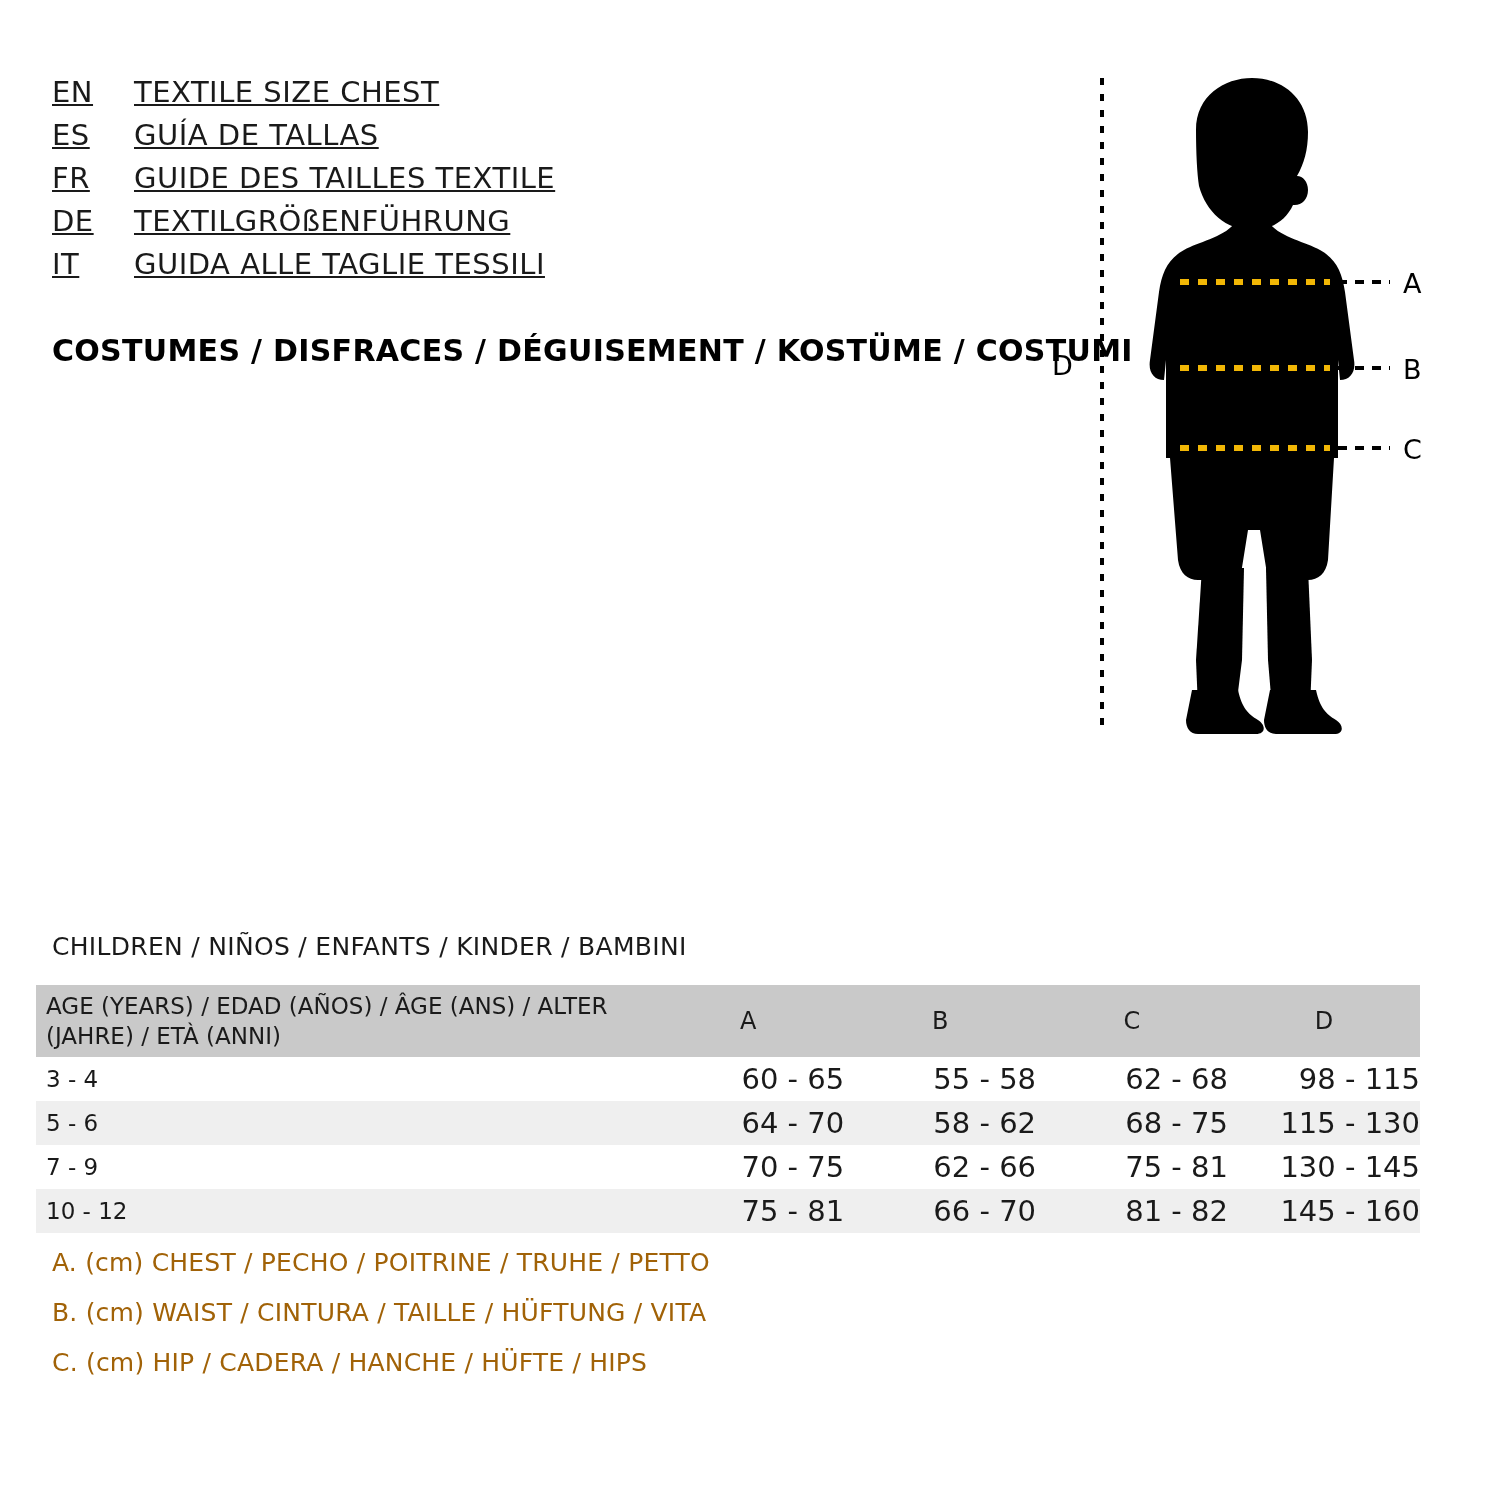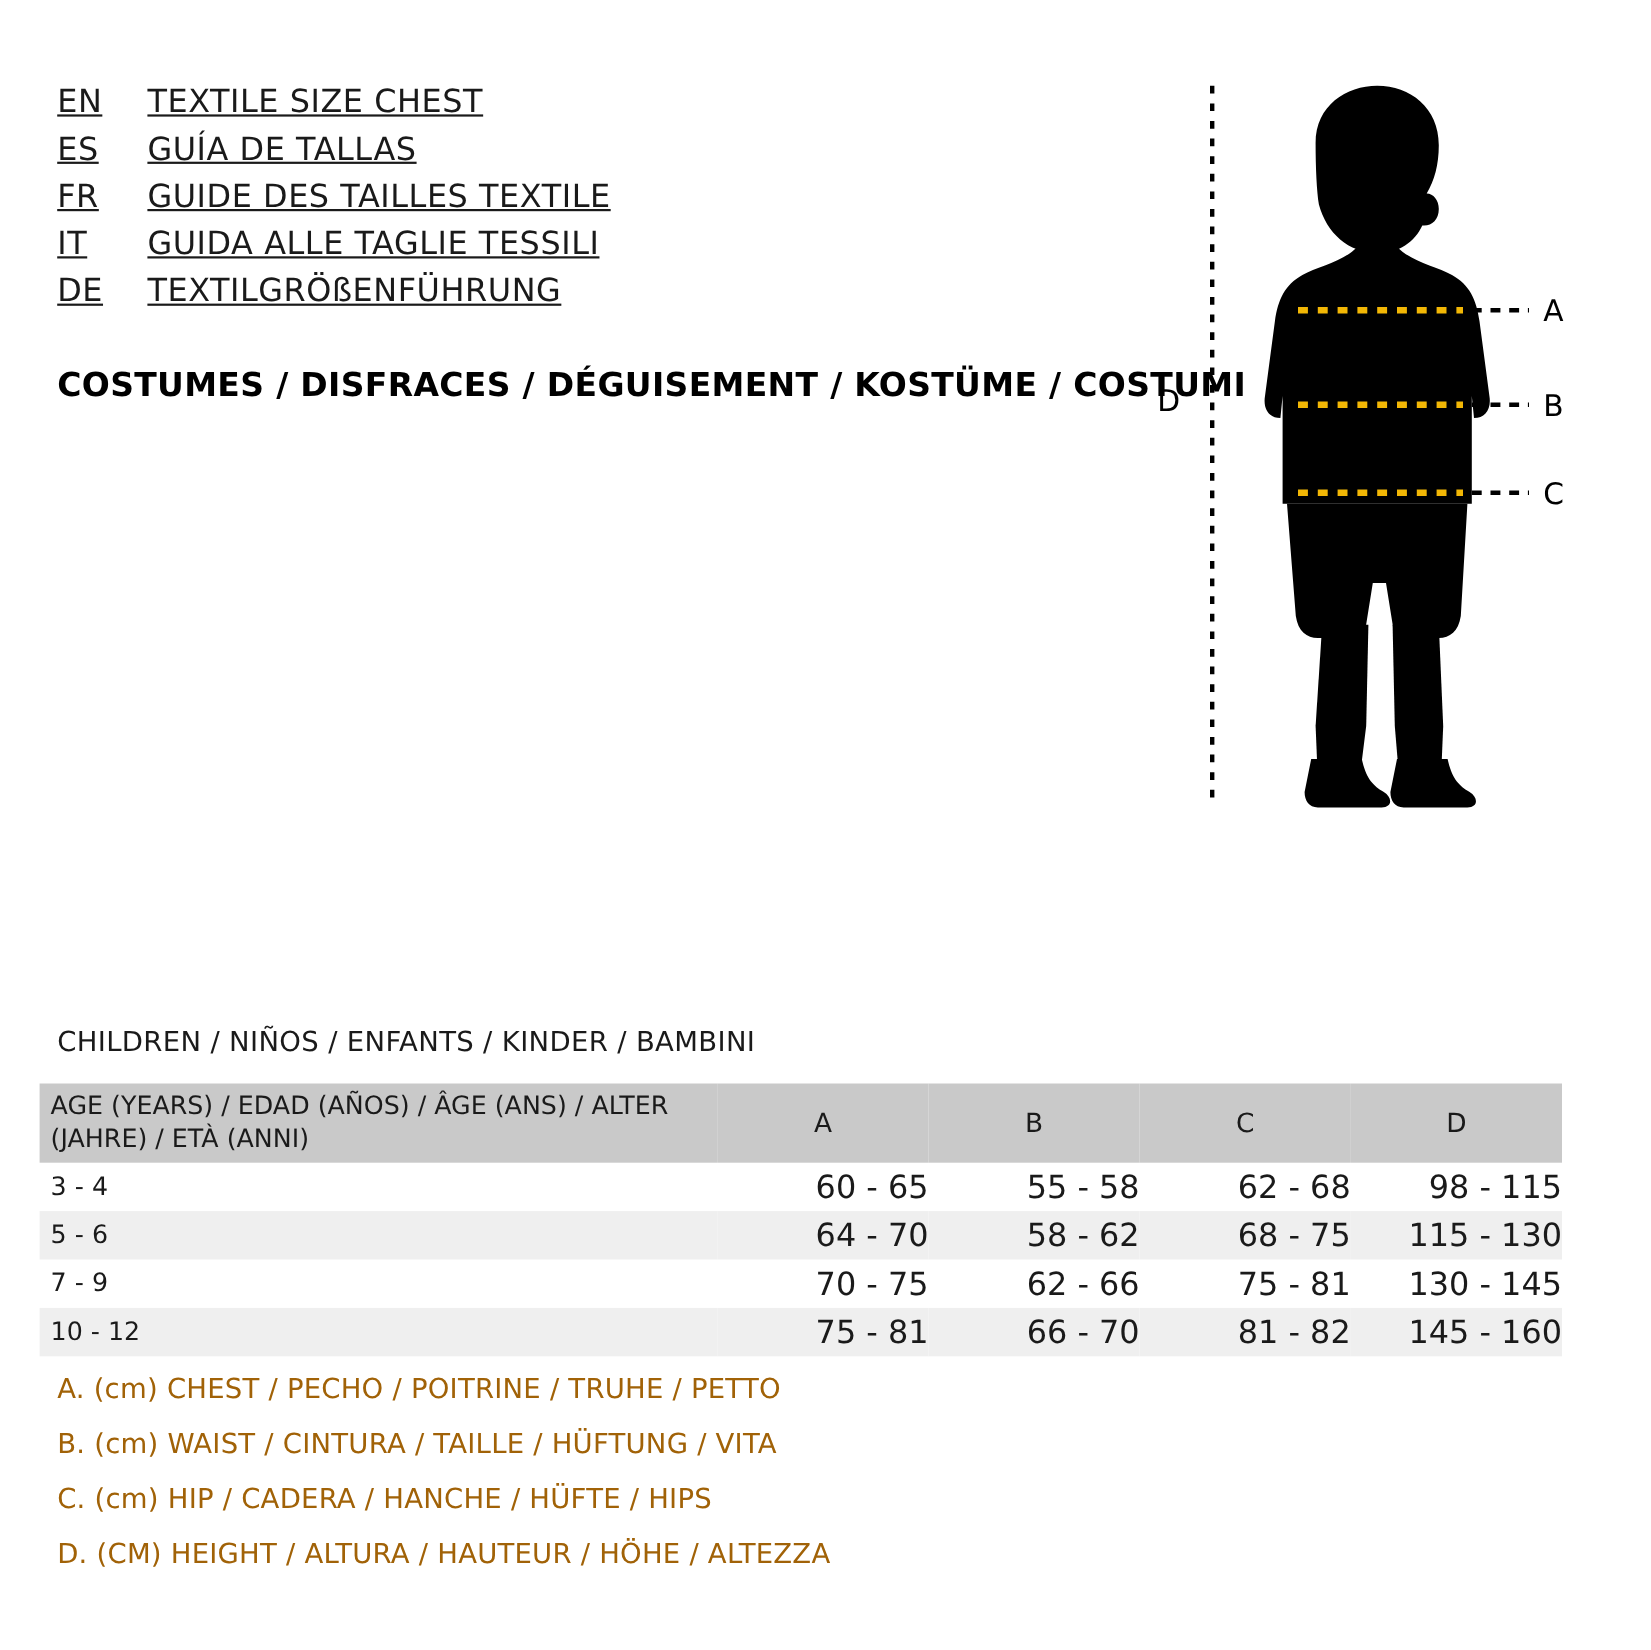--- a/index.html
+++ b/index.html
@@ -147,26 +147,26 @@
   </div>
   <div class="lang-row">
     <span class="lang-code">ES</span>
     <span class="lang-text">GUÍA DE TALLAS</span>
   </div>
   <div class="lang-row">
     <span class="lang-code">FR</span>
     <span class="lang-text">GUIDE DES TAILLES TEXTILE</span>
   </div>
   <div class="lang-row">
+    <span class="lang-code">DE</span>
+    <span class="lang-text">TEXTILGRÖßENFÜHRUNG</span>
+  </div>
+  <div class="lang-row">
     <span class="lang-code">IT</span>
     <span class="lang-text">GUIDA ALLE TAGLIE TESSILI</span>
-  </div>
-  <div class="lang-row">
-    <span class="lang-code">DE</span>
-    <span class="lang-text">TEXTILGRÖßENFÜHRUNG</span>
   </div>
 </div>
 
 <div class="costumes-line">COSTUMES / DISFRACES / DÉGUISEMENT / KOSTÜME / COSTUMI</div>
 
 <div class="figure-area">
   <svg class="svg-figure" width="460" height="700" viewBox="0 0 460 700">
 
     <line x1="82" y1="18" x2="82" y2="672" stroke="#000" stroke-width="4" stroke-dasharray="7 9"></line>
 
@@ -294,14 +294,13 @@
       <td class="val-cell">81 - 82</td>
       <td class="val-cell">145 - 160</td>
     </tr>
   </tbody>
 </table>
 
 <div class="legend">
   <div class="legend-line">A. (cm) CHEST / PECHO / POITRINE / TRUHE / PETTO</div>
   <div class="legend-line">B. (cm) WAIST / CINTURA / TAILLE / HÜFTUNG / VITA</div>
   <div class="legend-line">C. (cm) HIP / CADERA / HANCHE / HÜFTE / HIPS</div>
-  <div class="legend-line">D. (CM) HEIGHT / ALTURA / HAUTEUR / HÖHE / ALTEZZA</div>
 </div>
 
 </body></html>

